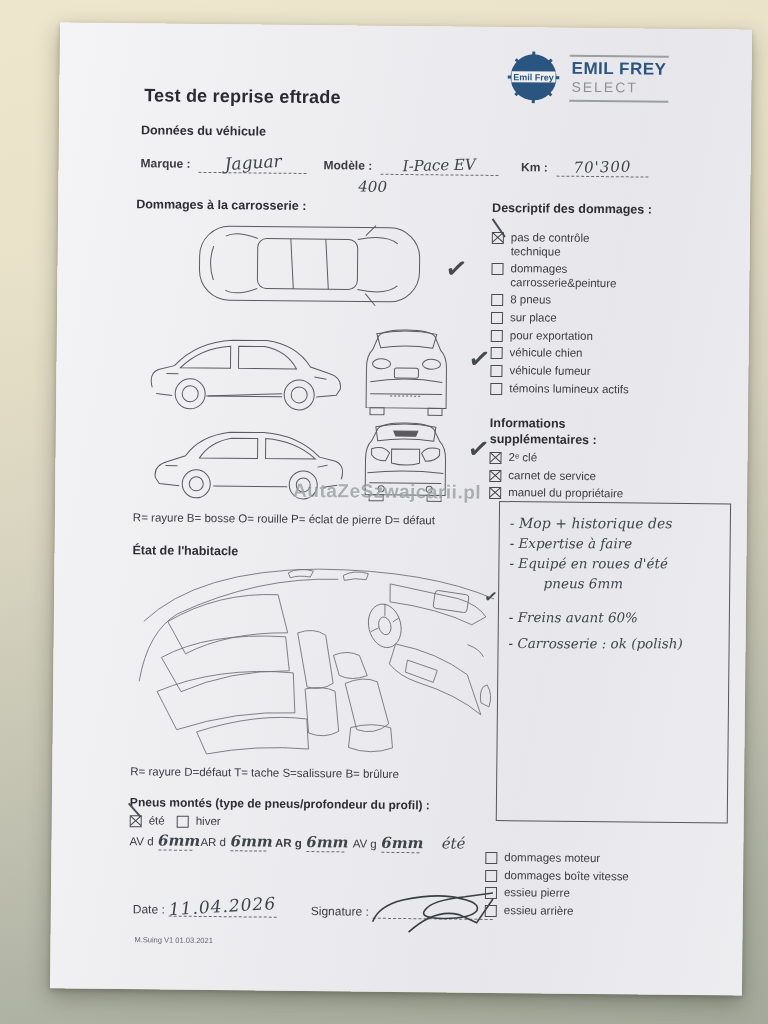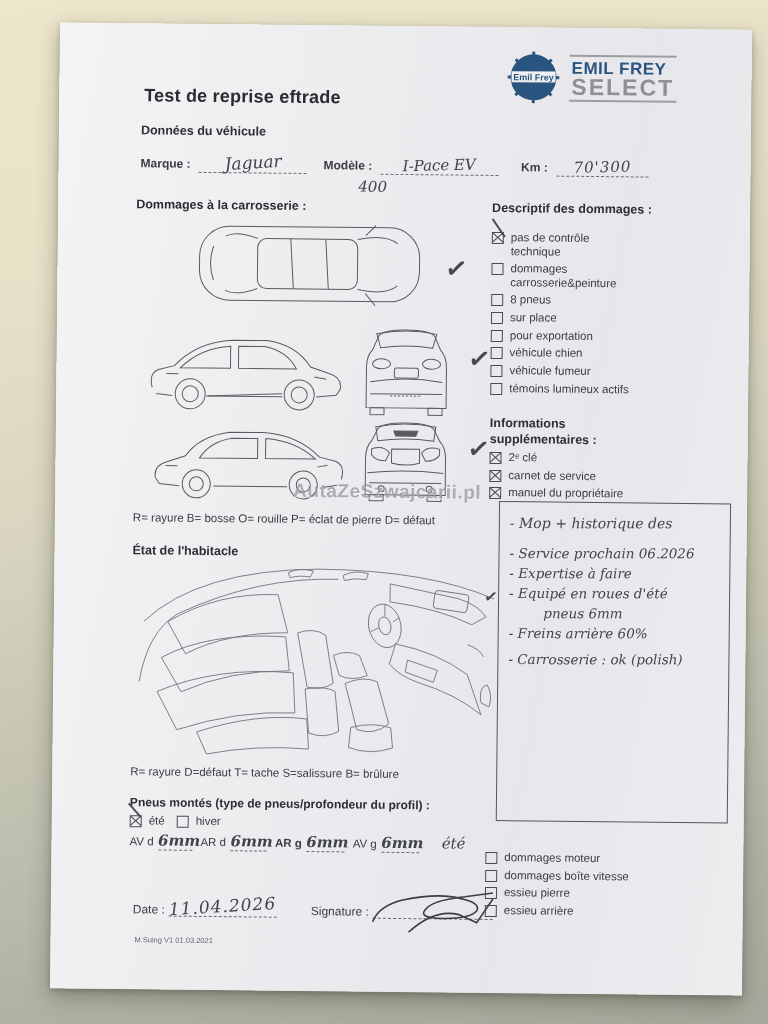--- a/index.html
+++ b/index.html
@@ -72,21 +72,21 @@
         <line x1="8" y1="44" x2="13" y2="39"></line>
           <line x1="39" y1="13" x2="44" y2="8"></line>
       </g>
       <rect x="4" y="20" width="44" height="11" fill="#f0f0f2"></rect>
       <text x="26" y="29" font-size="9" font-weight="bold" fill="#2a5580" text-anchor="middle" font-family="Liberation Sans, sans-serif">Emil Frey</text>
       <path d="M10 14 Q26 4 42 14 L42 18 L10 18 Z" fill="#2a5580"></path>
       <path d="M10 38 Q26 48 42 38 L42 34 L10 34 Z" fill="#2a5580"></path>
     </svg>
     <div style="margin-left:10px;border-top:2px solid #9a9da1;border-bottom:2px solid #9a9da1;padding:3px 2px;">
       <div style="font-size:17px;font-weight:bold;color:#2a5580;letter-spacing:.5px;line-height:18px;">EMIL FREY</div>
-      <div style="font-size:23px;font-weight:bold;color:#8d9094;letter-spacing:2px;line-height:19px;">SELECT</div>
+      <div style="font-size:14px;font-weight:normal;color:#8d9094;letter-spacing:2px;line-height:19px;">SELECT</div>
     </div>
   </div>
 
   <div class="abs title" style="left:85px;top:62px;">Test de reprise eftrade</div>
 
   <div class="abs bold-head" style="left:82px;top:100px;">Données du véhicule</div>
 
   <div class="abs" style="left:82px;top:128px;width:590px;">
     <span class="printed" style="font-weight:bold;font-size:12px;">Marque :</span>
     <span class="dashline" style="width:108px;text-align:center;margin:0 4px;"><span class="hand" style="font-size:17px;display:inline-block;transform:rotate(-4deg);">Jaguar</span></span>
@@ -276,25 +276,24 @@
       <span class="cbx-label">carnet de service</span>
     </div>
     <div class="check-row">
       <span class="cbx checked"></span>
       <span class="cbx-label">manuel du propriétaire</span>
     </div>
   </div>
 
   <div class="abs notes-box" style="left:444px;top:474px;width:212px;height:300px;">
     <div class="notes-line" style="font-size:14px;">- Mop + historique des</div>
-    <div class="notes-line" style="margin-top:10px;">- Service prochain 06.2026</div>
     <div class="notes-line">- Expertise à faire</div>
     <div class="notes-line">- Equipé en roues d'été</div>
     <div class="notes-line">        pneus 6mm</div>
-    <div class="notes-line">- Freins arrière 60%</div>
+    <div class="notes-line" style="margin-top:14px;">- Freins avant 60%</div>
     <div class="notes-line" style="margin-top:6px;">- Carrosserie : ok (polish)</div>
   </div>
 
   <div class="abs" style="left:434px;top:824px;width:240px;">
     <div class="check-row">
       <span class="cbx"></span>
       <span class="cbx-label">dommages moteur</span>
     </div>
     <div class="check-row">
       <span class="cbx"></span>

